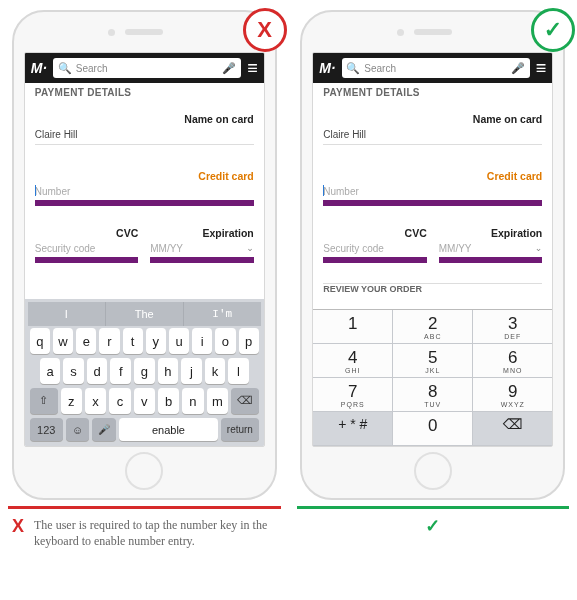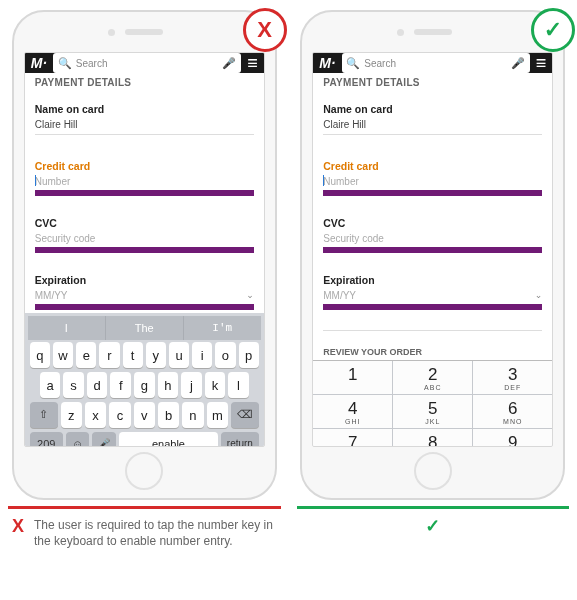--- a/index.html
+++ b/index.html
@@ -75,35 +75,35 @@
   }
   .searchbox .mag { font-size: 11px; color: #555; }
   .searchbox .mic { margin-left: auto; color: #444; font-size: 11px;}
   .hamburger { color: #fff; font-size: 18px; line-height: 1; }
   
   .form-area { padding: 3px 10px; flex: 1; background: #fff; }
   .section-head {
     font-size: 10px; font-weight: bold; color: #666; letter-spacing: 0.3px;
     padding: 1px 0 6px;
   }
-  .field-label { font-size: 10.5px; font-weight: bold; color: #222; margin-top: 9px; }
+  .field-label { font-size: 10.5px; font-weight: bold; color: #222; margin-top: 9px; text-align: right; }
   .field-value { font-size: 10px; color: #444; padding: 4px 0 4px; border-bottom: 1px solid #ddd; }
   .field-label.accent { color: #e07a00; margin-top: 25px; }
   .field-input {
     font-size: 10px; color: #aaa; padding: 4px 0 3px; border-bottom: 6px solid #701a75;
     position: relative;
   }
   .cursor { position: absolute; left: 0; top: 3px; width: 1px; height: 11px; background: #2a7ad6; }
-  .row2 { display: flex; gap: 12px; margin-top: 12px; flex-direction: column; }
+  .row2 { display: flex; gap: 12px; margin-top: 12px; }
   .row2 > div { flex: 1; }
   .chev { float: right; color: #888; font-size: 9px; }
   
   .review-head {
     margin-top: 20px; font-size: 9px; font-weight: bold; color: #666;
-    border-top: 1px solid #ddd; padding-top: 16px;
+    border-top: 1px solid #ddd; padding-top: 0;
   }
   
   
   .qkbd {
     background: #d3d6db;
     padding: 3px;
   }
   .sugg {
     display: flex; background: #b9bdc3;
   }
@@ -140,21 +140,21 @@
   .nkey.fn .num { font-size: 14px; }
   
   .divider { width: 100%; height: 3px; margin-top: 6px; }
   .divider.bad { background: #d62a2a; }
   .divider.good { background: #1aa952; }
   
   .caption { display: flex; gap: 10px; padding: 8px 4px 0; align-items: flex-start; }
   .caption .mark { font-size: 18px; font-weight: bold; line-height: 1; }
   .caption.bad .mark { color: #d62a2a; }
   .caption.good .mark { color: #1aa952; }
-  .caption .text { font-size: 12px; color: #666; line-height: 1.35; }
+  .caption .text { font-size: 12px; color: #666; line-height: 1.35; font-family: Liberation Serif, serif; }
 </style>
 </head>
 <body>
 
 <div class="columns">
 
   <div class="col">
     <div class="badge bad">X</div>
     <div class="phone">
       <div class="camera"></div>
@@ -226,21 +226,21 @@
             <div class="key">z</div>
             <div class="key">x</div>
             <div class="key">c</div>
             <div class="key">v</div>
             <div class="key">b</div>
             <div class="key">n</div>
             <div class="key">m</div>
             <div class="key fn bksp">⌫</div>
           </div>
           <div class="krow">
-            <div class="key fn wide">209</div>
+            <div class="key fn wide">123</div>
             <div class="key fn" style="font-size:11px;">☺</div>
             <div class="key fn" style="font-size:10px;">🎤</div>
             <div class="key space">enable</div>
             <div class="key fn ret">return</div>
           </div>
         </div>
       </div>
       <div class="home-btn"></div>
     </div>
     <div class="divider bad"></div>

